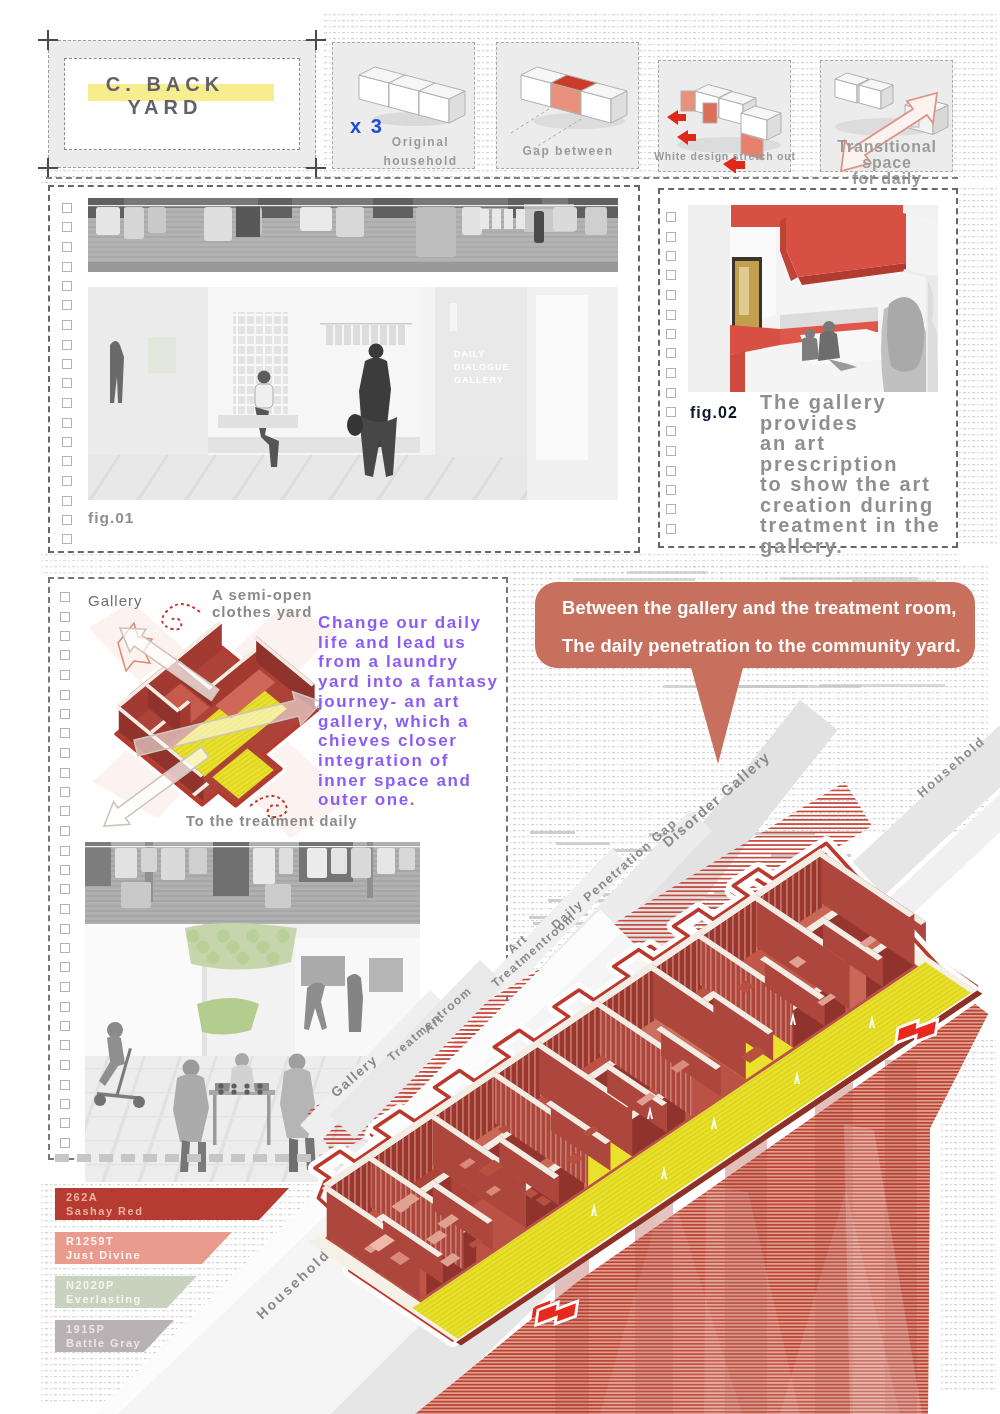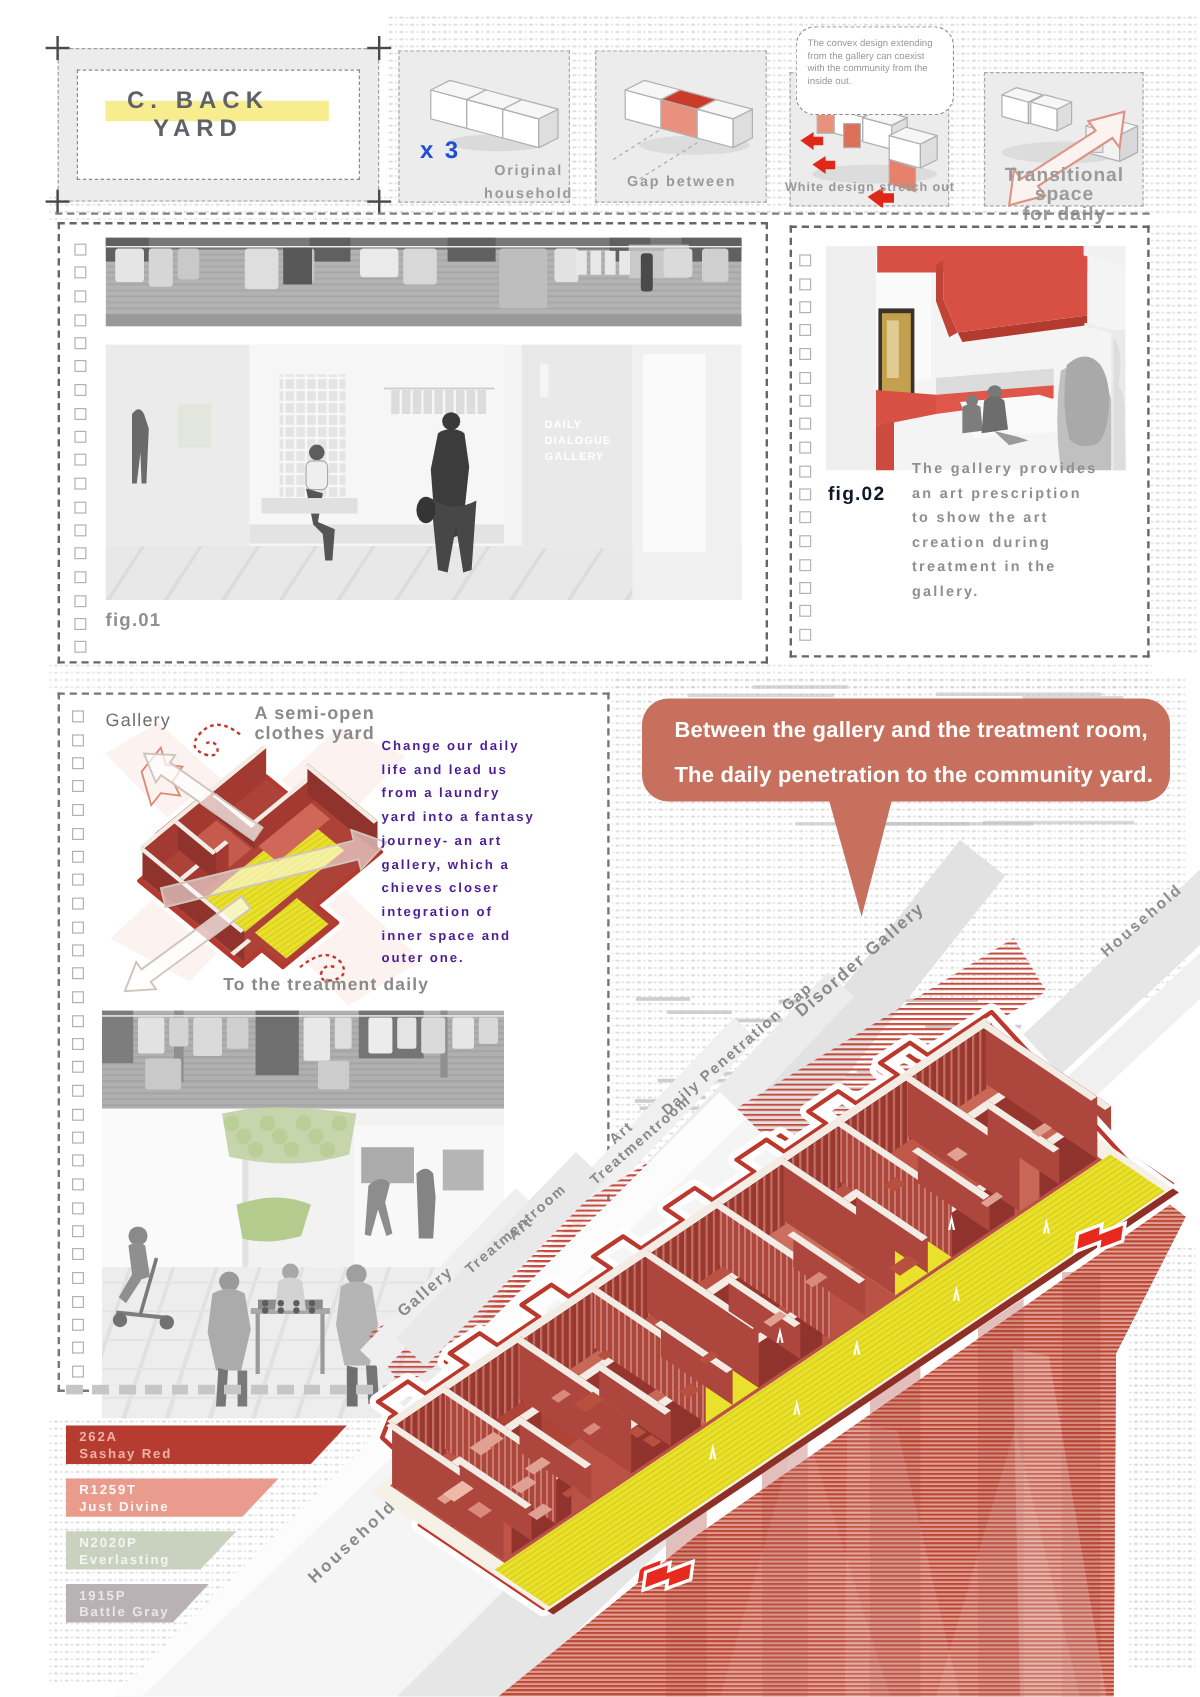--- a/index.html
+++ b/index.html
@@ -53,21 +53,21 @@
           <polygon points="56,40 86,48.0 102,40 72,32.0" fill="#f6f6f6"></polygon>
         </g>
         <g stroke="#b0b0b0" stroke-width="1" stroke-linejoin="round">
           <polygon points="86,72 116,80.0 116,56.0 86,48" fill="#ffffff"></polygon>
           <polygon points="116,80.0 132,72 132,48 116,56.0" fill="#dedede"></polygon>
           <polygon points="86,48 116,56.0 132,48 102,40.0" fill="#f6f6f6"></polygon>
         </g>
       </svg>
     </div>
 <div style="position:absolute;left:350px;top:115px;font-size:20px;font-weight:bold;color:#1d4ed8;letter-spacing:2px;">x 3</div>
-<div class="cap" style="left:388px;top:133px;width:105px;line-height:19px;">Original<br>household</div>
+<div class="cap" style="left:368px;top:133px;width:105px;line-height:19px;">Original<br>household</div>
 
 <div class="dashbox" style="left:496px;top:42px;width:143px;height:127px;">
       <svg width="143" height="127" viewBox="0 0 143 127" style="position:absolute;left:0;top:0;" xmlns="http://www.w3.org/2000/svg">
         <ellipse cx="82" cy="78" rx="46" ry="8" fill="#dcdcdc"></ellipse>
         <line x1="14" y1="90" x2="58" y2="62" stroke="#aaaaaa" stroke-dasharray="3 3"></line>
         <line x1="36" y1="106" x2="84" y2="76" stroke="#aaaaaa" stroke-dasharray="3 3"></line>
         <g stroke="#b0b0b0" stroke-width="1" stroke-linejoin="round">
           <polygon points="24,56 54,64.0 54,40.0 24,32" fill="#ffffff"></polygon>
           <polygon points="54,64.0 70,56 70,32 54,40.0" fill="#dedede"></polygon>
           <polygon points="24,32 54,40.0 70,32 40,24.0" fill="#f6f6f6"></polygon>
@@ -130,21 +130,20 @@
           <polygon points="84,66 112,73.5 112,51.5 84,44" fill="#f2f2f2"></polygon>
           <polygon points="112,73.5 127,66 127,44 112,51.5" fill="#d8d8d8"></polygon>
           <polygon points="84,44 112,51.5 127,44 99,36.5" fill="#f6f6f6"></polygon>
         </g>
         <rect x="90" y="50" width="8" height="16" fill="#e6e6e6" stroke="#b8b8b8"></rect>
         <path d="M30 88 L92 48 L86 40 L116 32 L112 62 L106 54 L44 94 L50 102 L20 110 L24 80 Z" fill="#fcf3f0" stroke="#dd9486" stroke-width="1.8"></path>
       </svg>
     </div>
 <div class="cap" style="left:812px;top:139px;width:150px;font-size:16px;letter-spacing:0.8px;line-height:16px;">Transitional space<br>for daily penetration</div>
 
-<div style="position:absolute;left:663px;top:22px;width:132px;height:74px;border:1.6px dashed #8f8f8f;border-radius:16px;background:#ffffff;padding:8px 9px;font-size:8px;color:#9a9a9a;line-height:10.5px;">The convex design extending from the gallery can coexist with the community from the inside out.</div>
 
 <div style="position:absolute;left:46px;top:177px;width:912px;height:0;border-top:2px dashed #808080;"></div>
 
 <div style="position:absolute;left:48px;top:185px;width:592px;height:368px;border:2px dashed #666666;background:#ffffff;"></div>
 <div style="position:absolute;left:62px;top:203px;width:10px;height:10px;border:1.5px solid #b2b2b2;"></div>
     <div style="position:absolute;left:62px;top:222px;width:10px;height:10px;border:1.5px solid #b2b2b2;"></div>
     <div style="position:absolute;left:62px;top:242px;width:10px;height:10px;border:1.5px solid #b2b2b2;"></div>
     <div style="position:absolute;left:62px;top:262px;width:10px;height:10px;border:1.5px solid #b2b2b2;"></div>
     <div style="position:absolute;left:62px;top:281px;width:10px;height:10px;border:1.5px solid #b2b2b2;"></div>
     <div style="position:absolute;left:62px;top:300px;width:10px;height:10px;border:1.5px solid #b2b2b2;"></div>
@@ -302,21 +301,21 @@
       <circle cx="141" cy="122" r="6" fill="#787878"></circle>
       <path d="M132 129 q9 -7 17 0 l3 24 l-22 3 z" fill="#6d6d6d"></path>
       <path d="M140 154 l20 5 l9 3 l-16 4 z" fill="#9a9a9a"></path>
       <path d="M196 104 q22 -14 36 4 l8 26 q2 28 -2 53 l-42 0 q-6 -42 0 -83" fill="#c0c0c0"></path>
       <path d="M201 99 q16 -14 28 0 q9 14 7 38 q-2 22 -10 28 q-14 5 -23 -4 q-7 -30 -2 -62" fill="#a9a9a9"></path>
       <rect x="216" y="64" width="30" height="3.2" fill="#ededed" transform="rotate(14 216 64)"></rect>
       <rect x="238" y="70" width="12" height="117" fill="#eaeaea"></rect>
       <path d="M240 76 q9 14 4 40 q7 10 5 30 l2 41 l-11 0 z" fill="#dddddd"></path>
     </svg>
 <div style="position:absolute;left:690px;top:404px;font-size:16px;font-weight:bold;color:#0f172a;letter-spacing:1px;">fig.02</div>
-<div style="position:absolute;left:760px;top:380px;width:185px;font-size:12px;font-weight:bold;color:#8f8f8f;letter-spacing:1.9px;line-height:20.5px;">The gallery provides<br>an art prescription<br>to show the art<br>creation during<br>treatment in the<br>gallery.</div>
+<div style="position:absolute;left:760px;top:392px;width:185px;font-size:20px;font-weight:bold;color:#8f8f8f;letter-spacing:1.9px;line-height:20.5px;">The gallery provides<br>an art prescription<br>to show the art<br>creation during<br>treatment in the<br>gallery.</div>
 
 <div style="position:absolute;left:48px;top:577px;width:460px;height:583px;border:2px dashed #777777;background:#ffffff;"></div>
 <div style="position:absolute;left:60px;top:592px;width:10px;height:10px;border:1.5px solid #b2b2b2;"></div>
     <div style="position:absolute;left:60px;top:612px;width:10px;height:10px;border:1.5px solid #b2b2b2;"></div>
     <div style="position:absolute;left:60px;top:631px;width:10px;height:10px;border:1.5px solid #b2b2b2;"></div>
     <div style="position:absolute;left:60px;top:650px;width:10px;height:10px;border:1.5px solid #b2b2b2;"></div>
     <div style="position:absolute;left:60px;top:670px;width:10px;height:10px;border:1.5px solid #b2b2b2;"></div>
     <div style="position:absolute;left:60px;top:690px;width:10px;height:10px;border:1.5px solid #b2b2b2;"></div>
     <div style="position:absolute;left:60px;top:709px;width:10px;height:10px;border:1.5px solid #b2b2b2;"></div>
     <div style="position:absolute;left:60px;top:728px;width:10px;height:10px;border:1.5px solid #b2b2b2;"></div>
@@ -376,21 +375,21 @@
         <polygon points="137.9,755.8 298.7,716.0 300.8,724.7 322.0,702.0 292.7,691.7 294.8,700.5 134.1,740.2"></polygon>
         <polygon points="218.7,689.7 141.7,635.4 146.0,629.2 120.0,628.0 129.9,652.1 134.2,646.0 211.3,700.3" fill-opacity="0.7"></polygon>
         <polygon points="201.2,746.8 117.9,807.8 113.5,801.7 104.0,826.0 130.0,824.3 125.6,818.2 208.8,757.2" fill-opacity="0.7"></polygon>
       </g>
       <path d="M200 612 q-20 -16 -34 0 q-10 12 6 17 q11 2 9 -6 q-2 -7 -11 -3" fill="none" stroke="#c0392e" stroke-width="2" stroke-dasharray="3 3"></path>
       <path d="M250 806 q22 -18 34 -4 q8 12 -8 15 q-11 1 -8 -7 q3 -7 11 -4" fill="none" stroke="#c0392e" stroke-width="2" stroke-dasharray="3 3"></path>
     </svg>
 <div style="position:absolute;left:88px;top:592px;font-size:15px;color:#6f6f6f;letter-spacing:1px;">Gallery</div>
 <div style="position:absolute;left:212px;top:586px;font-size:15px;font-weight:bold;color:#8a8a8a;letter-spacing:1px;line-height:17px;">A semi-open<br>clothes yard</div>
 <div style="position:absolute;left:186px;top:813px;font-size:14.5px;font-weight:bold;color:#8a8a8a;letter-spacing:1px;">To the treatment daily</div>
-<div style="position:absolute;left:318px;top:613px;width:186px;font-size:11px;font-weight:bold;color:#4c1d95;letter-spacing:1.6px;line-height:19.7px;">Change our daily<br>life and lead us<br>from a laundry<br>yard into a fantasy<br>journey- an art<br>gallery, which a<br>chieves closer<br>integration of<br>inner space and<br>outer one.</div>
+<div style="position:absolute;left:318px;top:613px;width:186px;font-size:17px;font-weight:bold;color:#8b5cf6;letter-spacing:1.6px;line-height:19.7px;">Change our daily<br>life and lead us<br>from a laundry<br>yard into a fantasy<br>journey- an art<br>gallery, which a<br>chieves closer<br>integration of<br>inner space and<br>outer one.</div>
 
 <svg width="335" height="340" viewBox="0 0 335 340" xmlns="http://www.w3.org/2000/svg" style="position:absolute;left:85px;top:842px;">
       <defs>
         <pattern id="brick" width="335" height="5" patternUnits="userSpaceOnUse">
           <rect width="335" height="5" fill="#b0b0b0"></rect>
           <rect y="3.4" width="335" height="1.2" fill="#a0a0a0"></rect>
         </pattern>
       </defs>
       <rect x="0" y="0" width="335" height="82" fill="url(#brick)"></rect>
       <rect x="0" y="0" width="26" height="44" fill="#7d7d7d"></rect>

